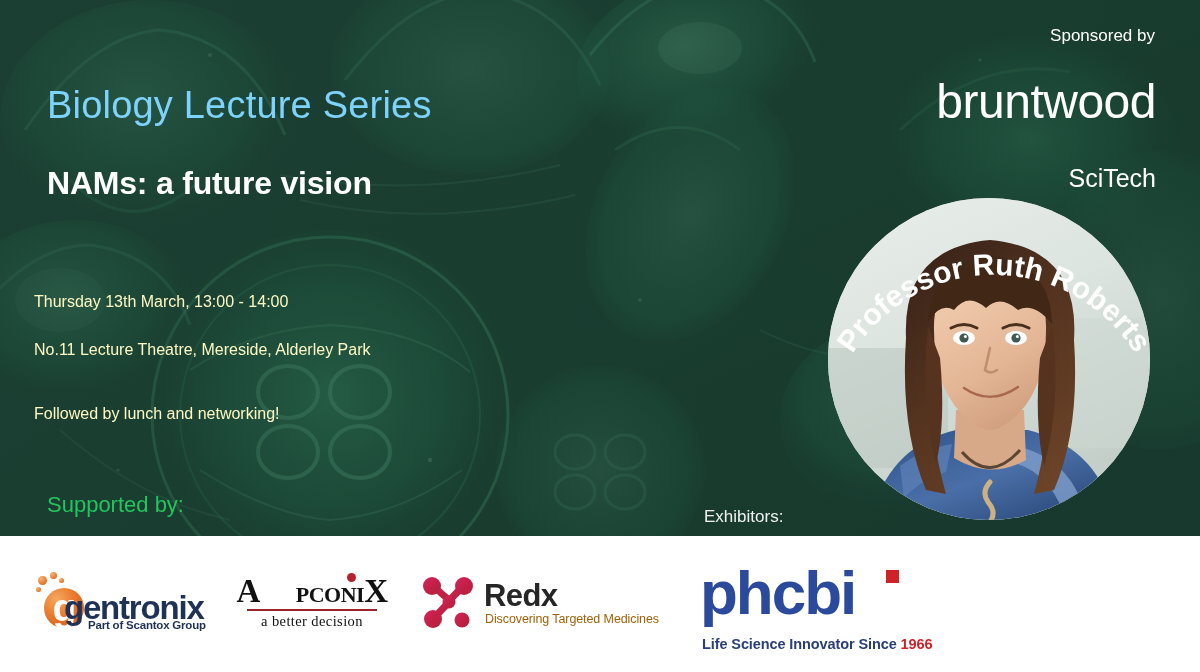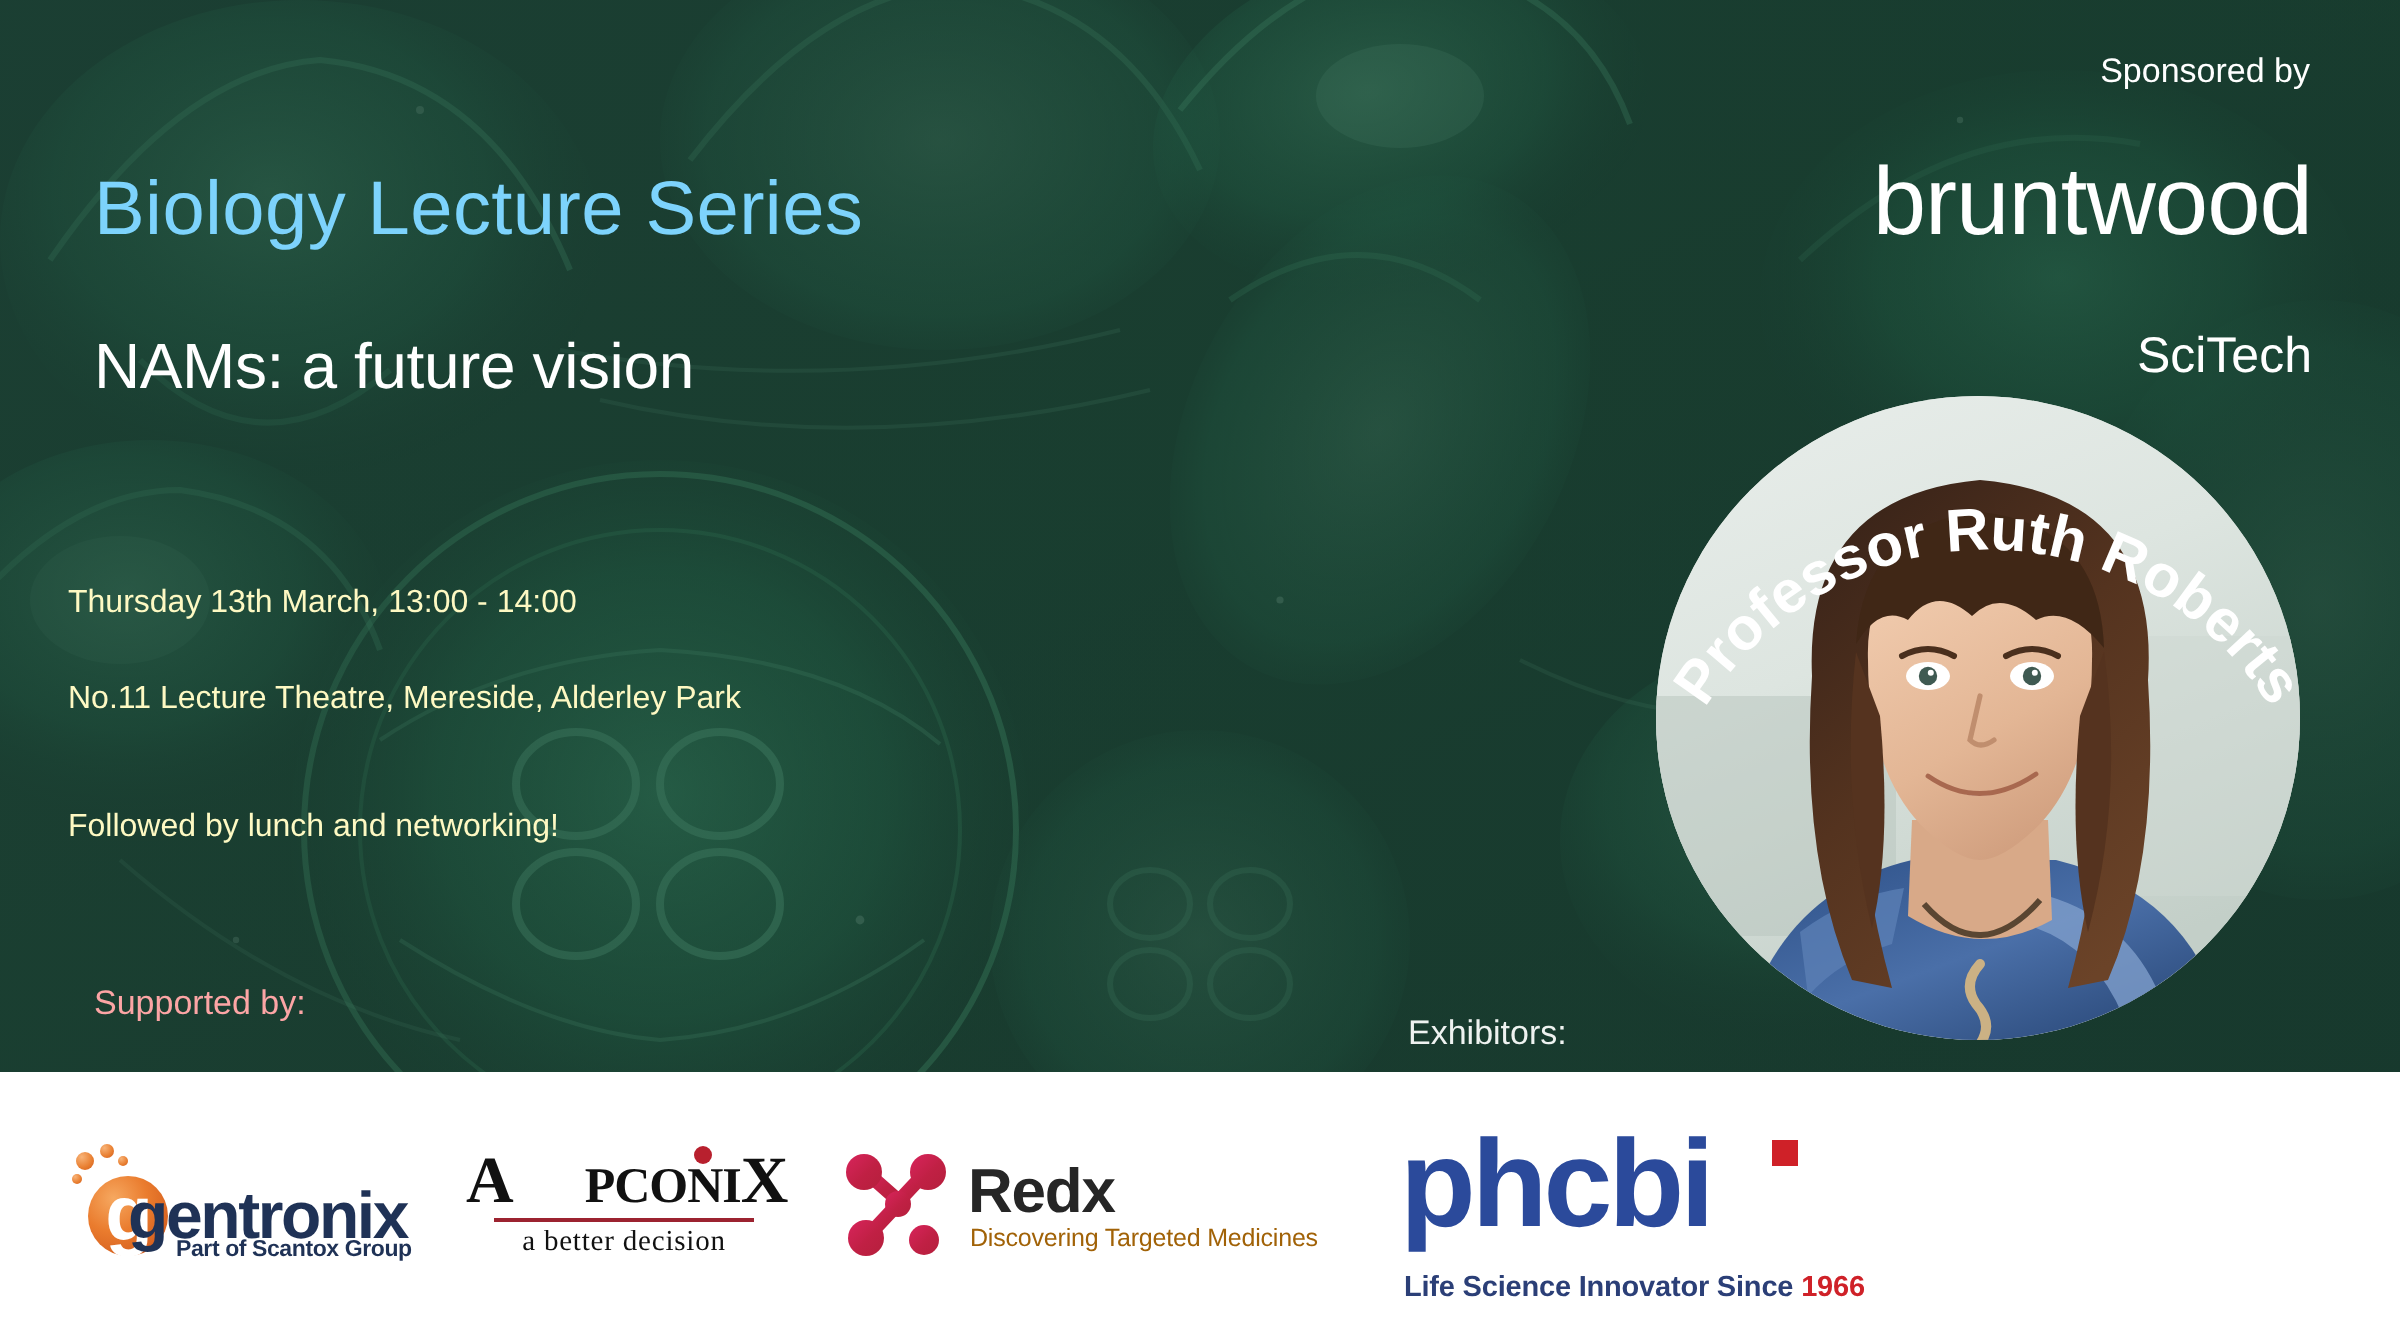--- a/index.html
+++ b/index.html
@@ -48,43 +48,43 @@
     font-size: 38px;
     font-weight: 300;
     letter-spacing: 0.2px;
     color: #7dd3fc;
     white-space: nowrap;
   }
   .lecture-title {
     position: absolute;
     left: 47px; top: 165px;
     font-size: 32px;
-    font-weight: 400;
+    font-weight: 700;
     letter-spacing: -0.2px;
     color: #ffffff;
     white-space: nowrap;
   }
   .detail-line {
     position: absolute;
     left: 34px;
     font-size: 16px;
     font-weight: 400;
     color: #fef9c3;
     white-space: nowrap;
   }
   #detail-datetime { top: 293px; }
   #detail-venue    { top: 341px; }
   #detail-lunch    { top: 405px; }
 
   .support-label {
     position: absolute;
     left: 47px; top: 492px;
-    font-size: 17px;
+    font-size: 22px;
     font-weight: 400;
-    color: #fca5a5;
+    color: #22c55e;
     white-space: nowrap;
   }
   .exhibitor-label {
     position: absolute;
     left: 704px; top: 507px;
     font-size: 17px;
     font-weight: 400;
     color: #eef2f0;
     white-space: nowrap;
   }
@@ -223,21 +223,21 @@
     position: relative;
     font-family: "Liberation Serif", serif;
     font-size: 33px;
     font-weight: 700;
     letter-spacing: -0.5px;
     color: #111111;
     line-height: 34px;
     white-space: nowrap;
   }
   .apx-name .cap { font-size: 33px; }
-  .apx-name .small { font-size: 25px; margin-left: 36px; }
+  .apx-name .small { font-size: 22px; margin-left: 36px; }
   .apx-dot {
     position: absolute;
     left: 114px; top: -1px;
     width: 9px; height: 9px;
     border-radius: 50%;
     background: #b8202e;
   }
   .apx-rule {
     position: absolute;
     left: 14px; top: 35px;

